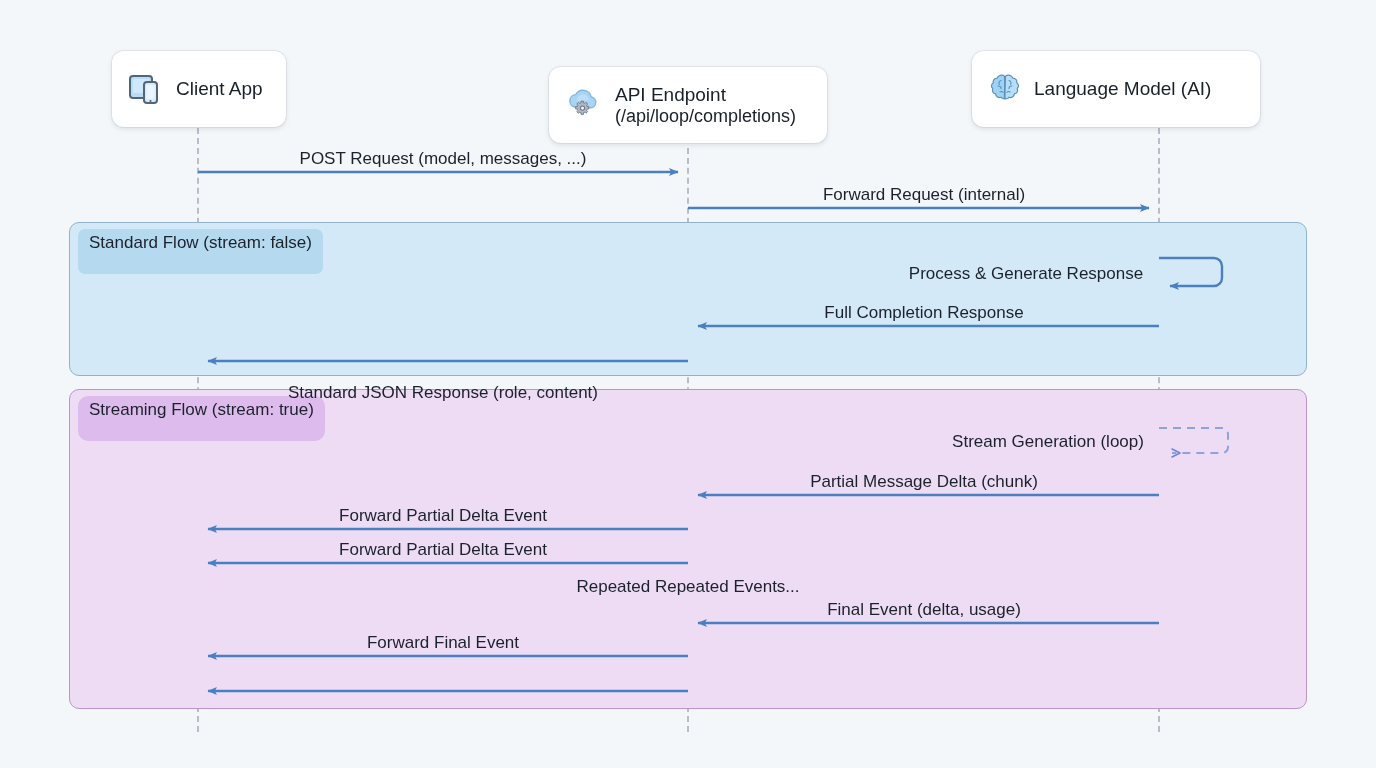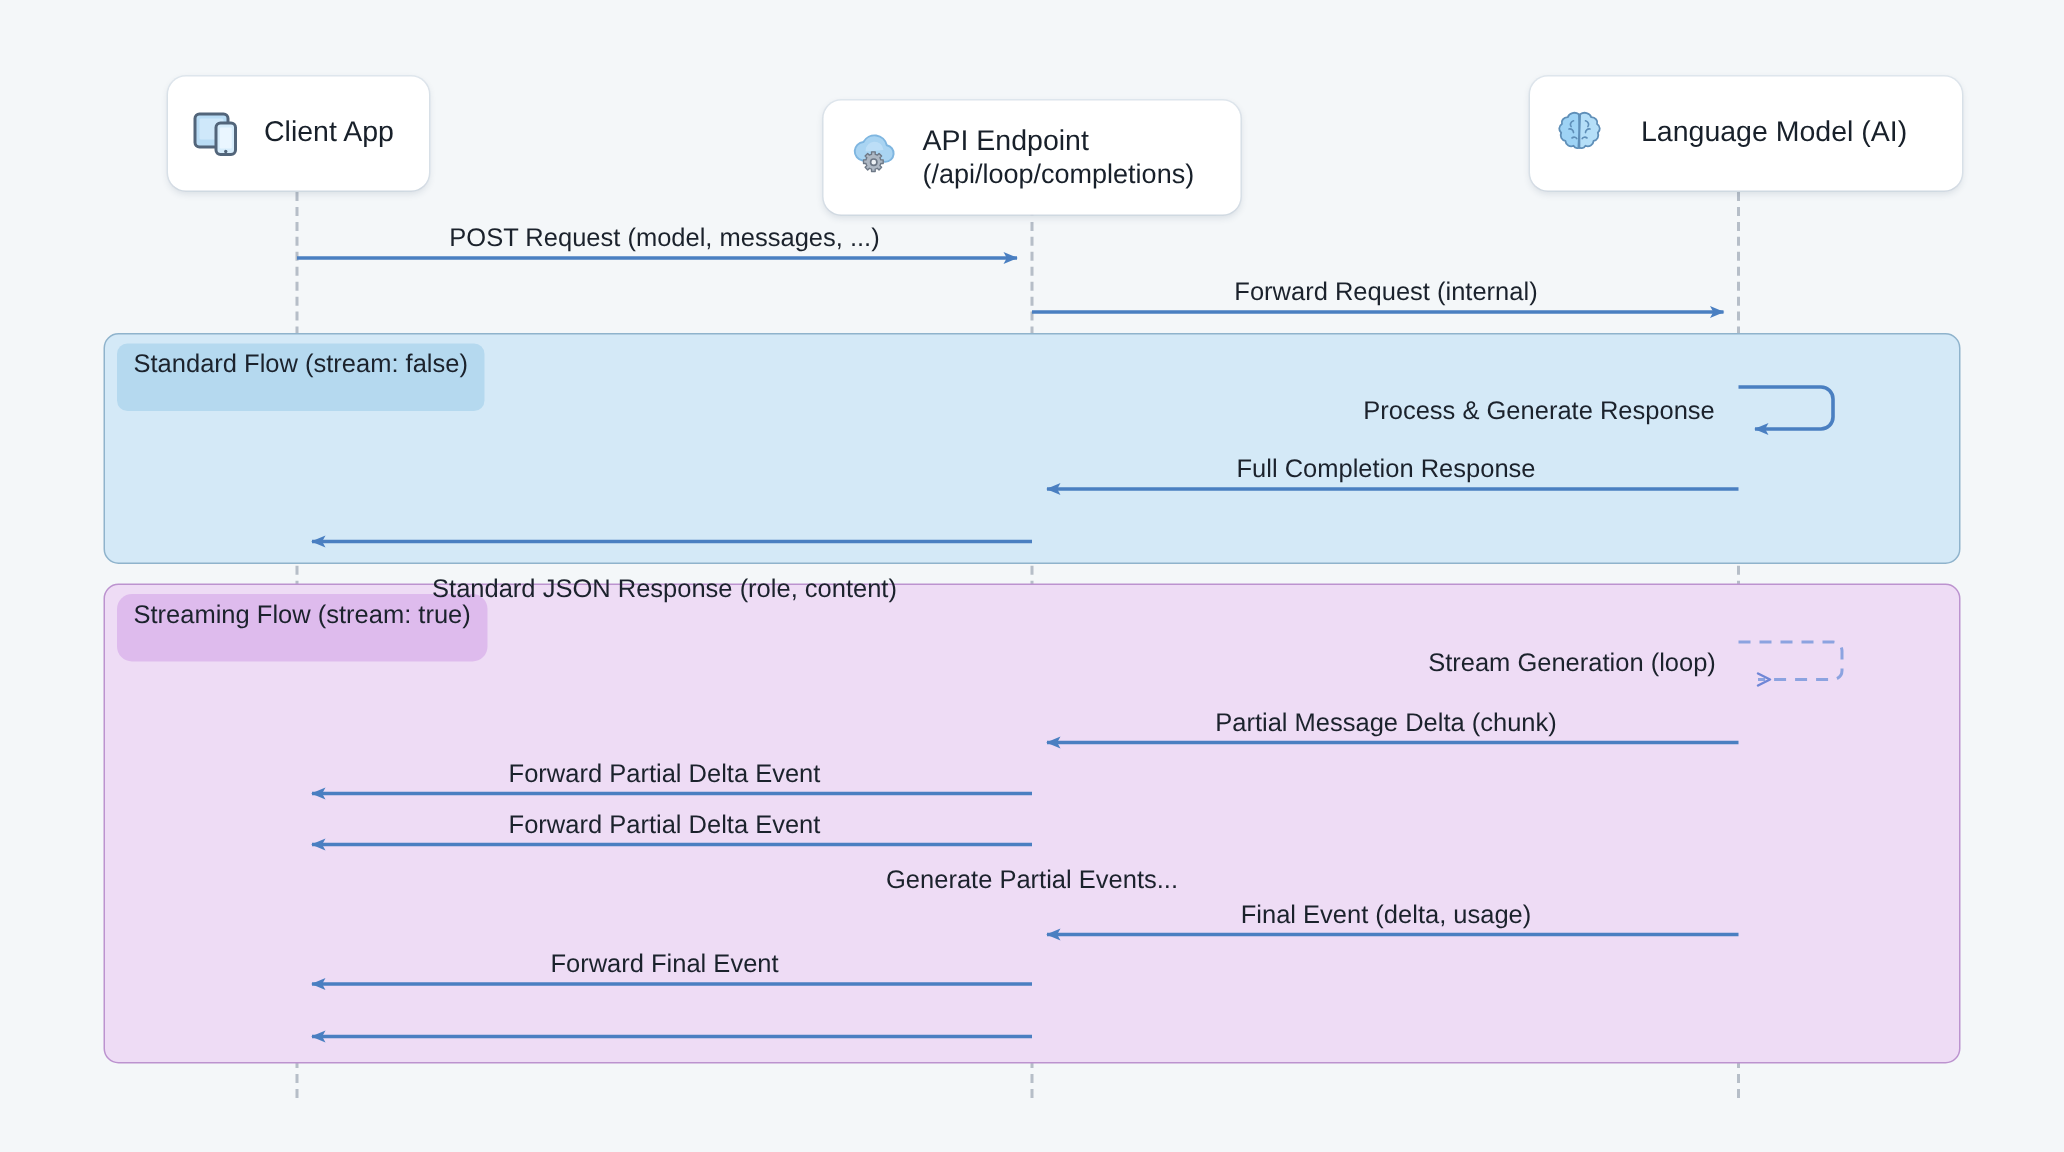--- a/index.html
+++ b/index.html
@@ -148,21 +148,21 @@
           <circle cx="4.0" cy="3.6" r="2.1" fill="#eef2f6" stroke="#6d7886" stroke-width="1.1"></circle>
         </g>
       </svg>
     </span>
     <span class="p-text">
       <span class="p-title">API Endpoint</span>
       <span class="p-sub">(/api/loop/completions)</span>
     </span>
   </div>
 
-  <div class="participant" style="left:1020px; top:51px; width:288px; height:76px; padding:0 16px;gap:12px;">
+  <div class="participant" style="left:972px; top:51px; width:288px; height:76px; padding:0 16px;">
     <span class="p-icon">
       <svg width="34" height="32" viewBox="0 0 34 32">
         <path d="M16.6 3.2 c-2.6 -1.9 -6.6 -1.0 -7.4 1.9 c-2.9 0.1 -4.6 2.4 -3.9 4.6 c-2.2 1.3 -2.4 4.3 -0.5 5.8 c-1.1 2.3 0.3 5.0 2.8 5.4 c0.2 2.7 3.0 4.4 5.5 3.3 c1.0 1.9 3.5 2.1 4.6 0.6 z" fill="#9ed3f5" stroke="#5f8fb8" stroke-width="1.2" stroke-linejoin="round"></path>
         <path d="M17.4 3.2 c2.6 -1.9 6.6 -1.0 7.4 1.9 c2.9 0.1 4.6 2.4 3.9 4.6 c2.2 1.3 2.4 4.3 0.5 5.8 c1.1 2.3 -0.3 5.0 -2.8 5.4 c-0.2 2.7 -3.0 4.4 -5.5 3.3 c-1.0 1.9 -3.5 2.1 -4.6 0.6 z" fill="#b5dff8" stroke="#5f8fb8" stroke-width="1.2" stroke-linejoin="round"></path>
         <path d="M13.0 7.5 c-2.0 0.7 -2.6 2.6 -1.6 3.9 M10.0 13.0 c1.8 -0.3 3.0 0.9 3.0 2.4 M12.0 19.0 c1.2 -0.9 2.6 -0.6 3.2 0.4 M21.0 7.5 c2.0 0.7 2.6 2.6 1.6 3.9 M24.0 13.0 c-1.8 -0.3 -3.0 0.9 -3.0 2.4 M22.0 19.0 c-1.2 -0.9 -2.6 -0.6 -3.2 0.4" fill="none" stroke="#5f8fb8" stroke-width="1.1" stroke-linecap="round"></path>
         <path d="M17 3 L17 25" stroke="#5f8fb8" stroke-width="1.1"></path>
       </svg>
     </span>
     <span class="p-text">
       <span class="p-title">Language Model (AI)</span>
@@ -215,20 +215,20 @@
   <div class="msg-label" style="left:443px; top:340px;margin-top:44px;">Standard JSON Response (role, content)</div>
 
   <div class="msg-label" style="left:1048px; top:433px;">Stream Generation (loop)</div>
 
   <div class="msg-label" style="left:924px; top:473px;">Partial Message Delta (chunk)</div>
 
   <div class="msg-label" style="left:443px; top:507px;">Forward Partial Delta Event</div>
 
   <div class="msg-label" style="left:443px; top:541px;">Forward Partial Delta Event</div>
 
-  <div class="msg-label" style="left:688px; top:578px;">Generate Partial Events...</div>
+  <div class="msg-label" style="left:688px; top:578px;">Repeated Repeated Events...</div>
 
   <div class="msg-label" style="left:924px; top:601px;">Final Event (delta, usage)</div>
 
   <div class="msg-label" style="left:443px; top:634px;">Forward Final Event</div>
 
 
 </div>
 
 </body></html>

